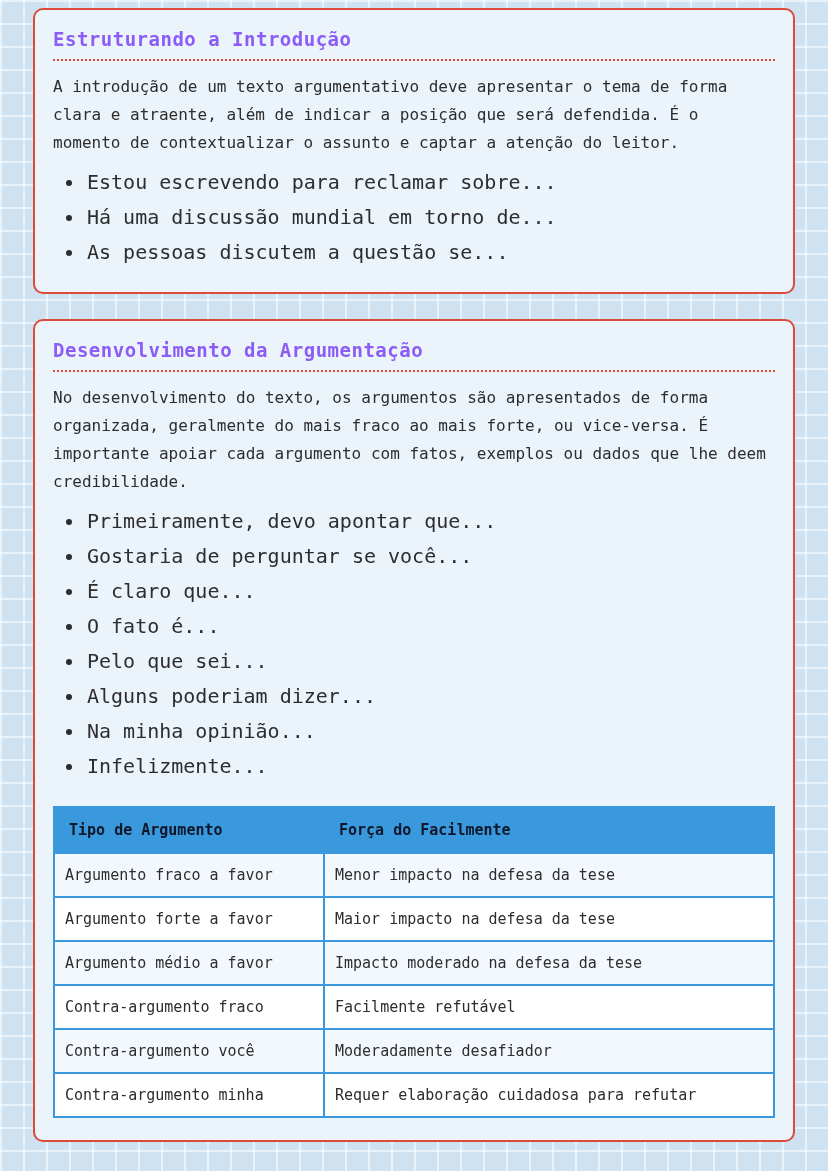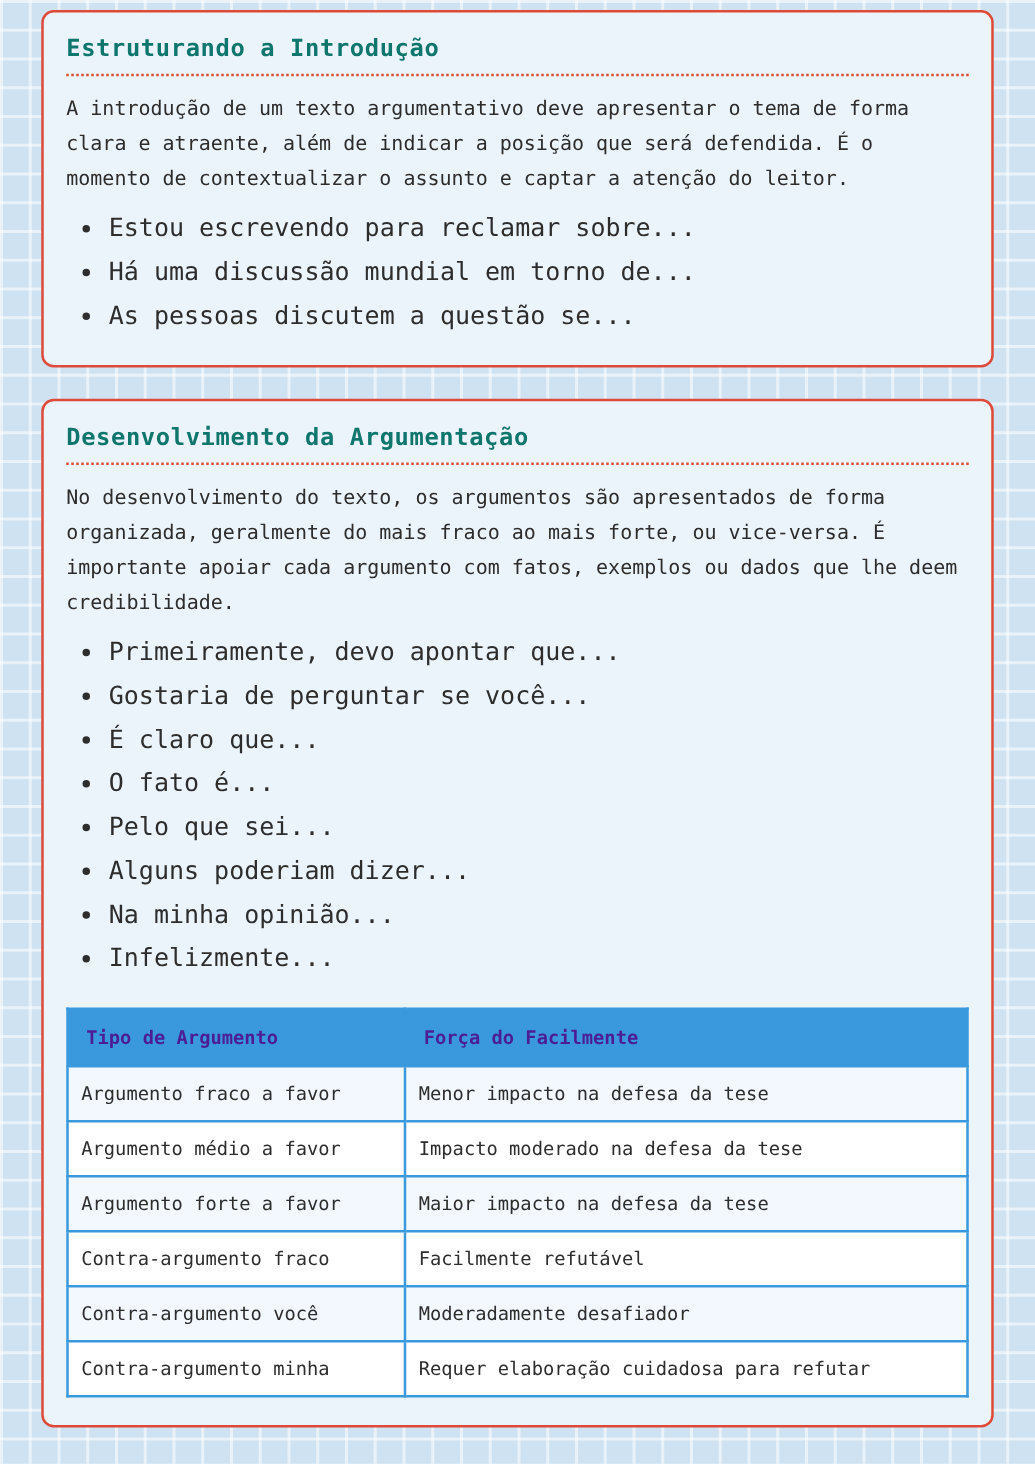--- a/index.html
+++ b/index.html
@@ -19,21 +19,21 @@
     padding: 8px 33px 0 33px;
   }
   .card {
     background: #ecf4fb;
     border: 2px solid #dd4a3a;
     border-radius: 10px;
     padding: 14px 18px 22px 18px;
     margin-bottom: 25px;
   }
   .card-title {
-    color: #0f766e;
+    color: #8b5cf6;
     font-size: 19px;
     font-weight: bold;
     letter-spacing: 0.5px;
     margin: 4px 0 0 0;
     padding-bottom: 9px;
     border-bottom: 2px dotted #dd4a3a;
   }
   .card-paragraph {
     font-size: 16px;
     line-height: 1.75;
@@ -50,21 +50,21 @@
     padding-left: 2px;
   }
   table.arg-table {
     width: 100%;
     border-collapse: collapse;
     margin-top: 22px;
     font-size: 15px;
   }
   table.arg-table th {
     background: #3a99dc;
-    color: #4c1d95;
+    color: #0f172a;
     font-weight: bold;
     text-align: left;
     padding: 13px 14px;
     border: 2px solid #3a99dc;
   }
   table.arg-table td {
     border: 2px solid #3a99dc;
     text-align: left;
     padding: 12px 10px;
     background: #ffffff;
@@ -110,26 +110,26 @@
           <th class="col-type">Tipo de Argumento</th>
           <th class="col-force">Força do Facilmente</th>
         </tr>
       </thead>
       <tbody>
         <tr>
           <td>Argumento fraco a favor</td>
           <td>Menor impacto na defesa da tese</td>
         </tr>
         <tr>
+          <td>Argumento forte a favor</td>
+          <td>Maior impacto na defesa da tese</td>
+        </tr>
+        <tr>
           <td>Argumento médio a favor</td>
           <td>Impacto moderado na defesa da tese</td>
-        </tr>
-        <tr>
-          <td>Argumento forte a favor</td>
-          <td>Maior impacto na defesa da tese</td>
         </tr>
         <tr>
           <td>Contra-argumento fraco</td>
           <td>Facilmente refutável</td>
         </tr>
         <tr>
           <td>Contra-argumento você</td>
           <td>Moderadamente desafiador</td>
         </tr>
         <tr>

